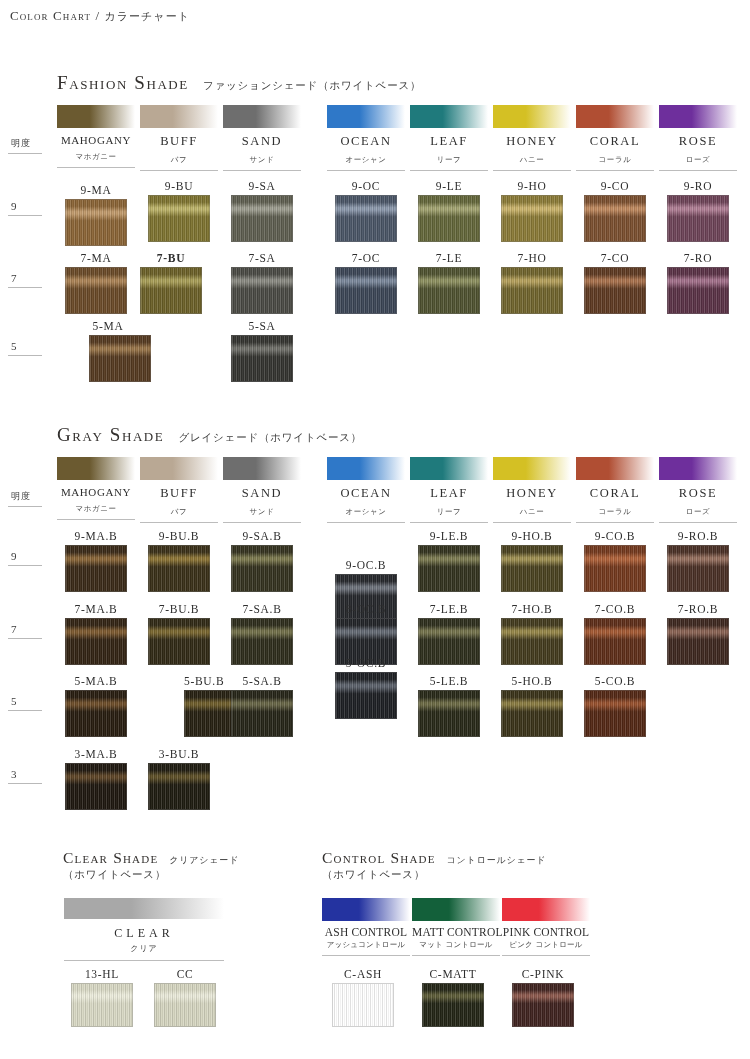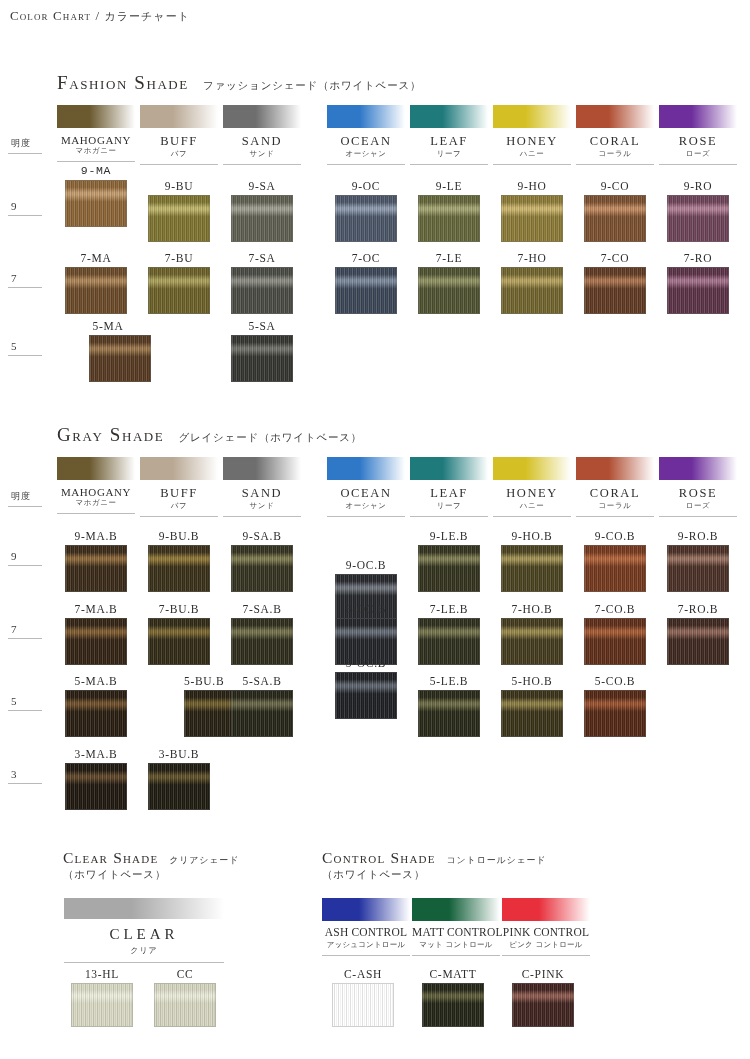--- a/index.html
+++ b/index.html
@@ -59,21 +59,21 @@
   .colhead .grad{
     height:23px; width:78px; display:block;
   }
   .colhead .en{
     display:block; text-align:center; margin-top:6px;
     font-size:12.5px; letter-spacing:1.6px; color:#2f2f2f;
     white-space:nowrap;
   }
   .colhead .en.narrow{ letter-spacing:.6px; font-size:11px; }
   .colhead .jp{
-    display:block; text-align:center; margin-top:0;
+    display:block; text-align:center; margin-top:6px;
     font-family:"DejaVu Sans", sans-serif;
     font-size:7.5px; letter-spacing:.6px; color:#4a4a4a;
     white-space:nowrap;
   }
   .colhead .rule{
     display:block; height:1px; background:#bcbcbc; margin-top:5px; width:78px;
   }
 
   
   .cell{ position:absolute; width:62px; }
@@ -97,21 +97,21 @@
       rgba(0,0,0,.05) 3px, rgba(0,0,0,.05) 4px);
     pointer-events:none;
   }
   .cell.small .sw{ height:44px; }
 
   
   .wide-bar{ position:absolute; }
   .wide-bar .grad{ display:block; height:21px; }
   .wide-bar .en{
     display:block; text-align:center; margin-top:7px;
-    font-size:15px; letter-spacing:4px; color:#2f2f2f;
+    font-size:12px; letter-spacing:4px; color:#2f2f2f;
   }
   .wide-bar .jp{
     display:block; text-align:center; margin-top:2px;
     font-family:"DejaVu Sans", sans-serif; font-size:8px;
     letter-spacing:1px; color:#444;
   }
   .wide-bar .rule{ display:block; height:1px; background:#bcbcbc; margin-top:6px; }
 
   .ctrl-head{ position:absolute; width:88px; }
   .ctrl-head .grad{ display:block; height:23px; width:88px; }
@@ -202,21 +202,21 @@
       <span class="rule"></span>
     </div>
     <div class="colhead" style="left: 659px; top: 105px;">
       <span class="grad" style="background:linear-gradient(90deg,#6e2f9c 0%,#6e2f9c 42%,#ffffff 100%)"></span>
       <span class="en">ROSE</span>
       <span class="jp">ローズ</span>
       <span class="rule"></span>
     </div>
   </div>
 <div id="fashion-grid">
-    <div class="cell" style="left: 65px; top: 164px; font-family: Liberation Mono, monospace;">
+    <div class="cell" style="left: 65px; top: 184px;">
       <span class="code">9-MA</span>
       <span class="sw" style="background:linear-gradient(180deg,#8a6436 0%,#8a6436 14%,#c09a6c 26%,#c09a6c 31%,#8a6436 46%,#8a6436 100%)"></span>
     </div>
     <div class="cell" style="left: 148px; top: 180px;">
       <span class="code">9-BU</span>
       <span class="sw" style="background:linear-gradient(180deg,#7d7330 0%,#7d7330 14%,#bdb46a 26%,#bdb46a 31%,#7d7330 46%,#7d7330 100%)"></span>
     </div>
     <div class="cell" style="left: 231px; top: 180px;">
       <span class="code">9-SA</span>
       <span class="sw" style="background:linear-gradient(180deg,#5e5e50 0%,#5e5e50 14%,#9d9d90 26%,#9d9d90 31%,#5e5e50 46%,#5e5e50 100%)"></span>
@@ -238,21 +238,21 @@
       <span class="sw" style="background:linear-gradient(180deg,#7a4f2f 0%,#7a4f2f 14%,#c08a60 26%,#c08a60 31%,#7a4f2f 46%,#7a4f2f 100%)"></span>
     </div>
     <div class="cell" style="left: 667px; top: 180px;">
       <span class="code">9-RO</span>
       <span class="sw" style="background:linear-gradient(180deg,#6d4357 0%,#6d4357 14%,#b07f95 26%,#b07f95 31%,#6d4357 46%,#6d4357 100%)"></span>
     </div>
     <div class="cell" style="left: 65px; top: 252px;">
       <span class="code">7-MA</span>
       <span class="sw" style="background:linear-gradient(180deg,#6a4a28 0%,#6a4a28 14%,#ab8356 26%,#ab8356 31%,#6a4a28 46%,#6a4a28 100%)"></span>
     </div>
-    <div class="cell" style="left: 148px; top: 252px;">
+    <div class="cell" style="left: 140px; top: 252px; font-weight: bold;">
       <span class="code">7-BU</span>
       <span class="sw" style="background:linear-gradient(180deg,#6b6028 0%,#6b6028 14%,#a89e58 26%,#a89e58 31%,#6b6028 46%,#6b6028 100%)"></span>
     </div>
     <div class="cell" style="left: 231px; top: 252px;">
       <span class="code">7-SA</span>
       <span class="sw" style="background:linear-gradient(180deg,#4a4a44 0%,#4a4a44 14%,#8a8a82 26%,#8a8a82 31%,#4a4a44 46%,#4a4a44 100%)"></span>
     </div>
     <div class="cell" style="left: 335px; top: 252px;">
       <span class="code">7-OC</span>
       <span class="sw" style="background:linear-gradient(180deg,#3c4656 0%,#3c4656 14%,#7b889b 26%,#7b889b 31%,#3c4656 46%,#3c4656 100%)"></span>

